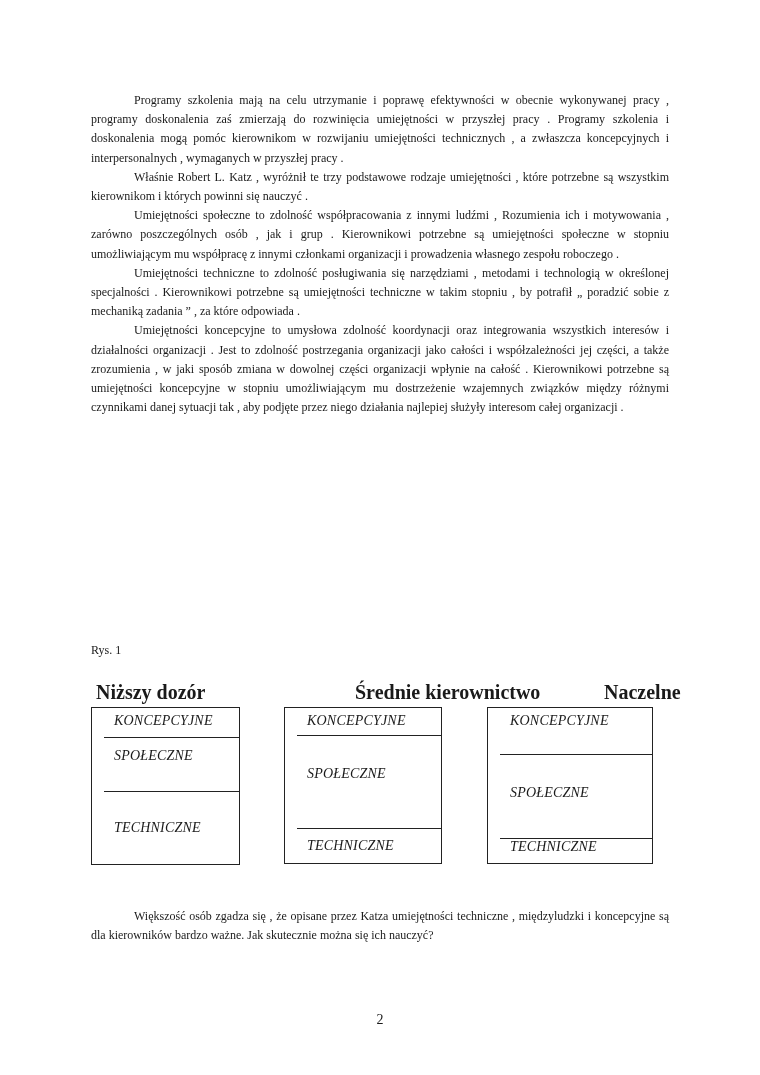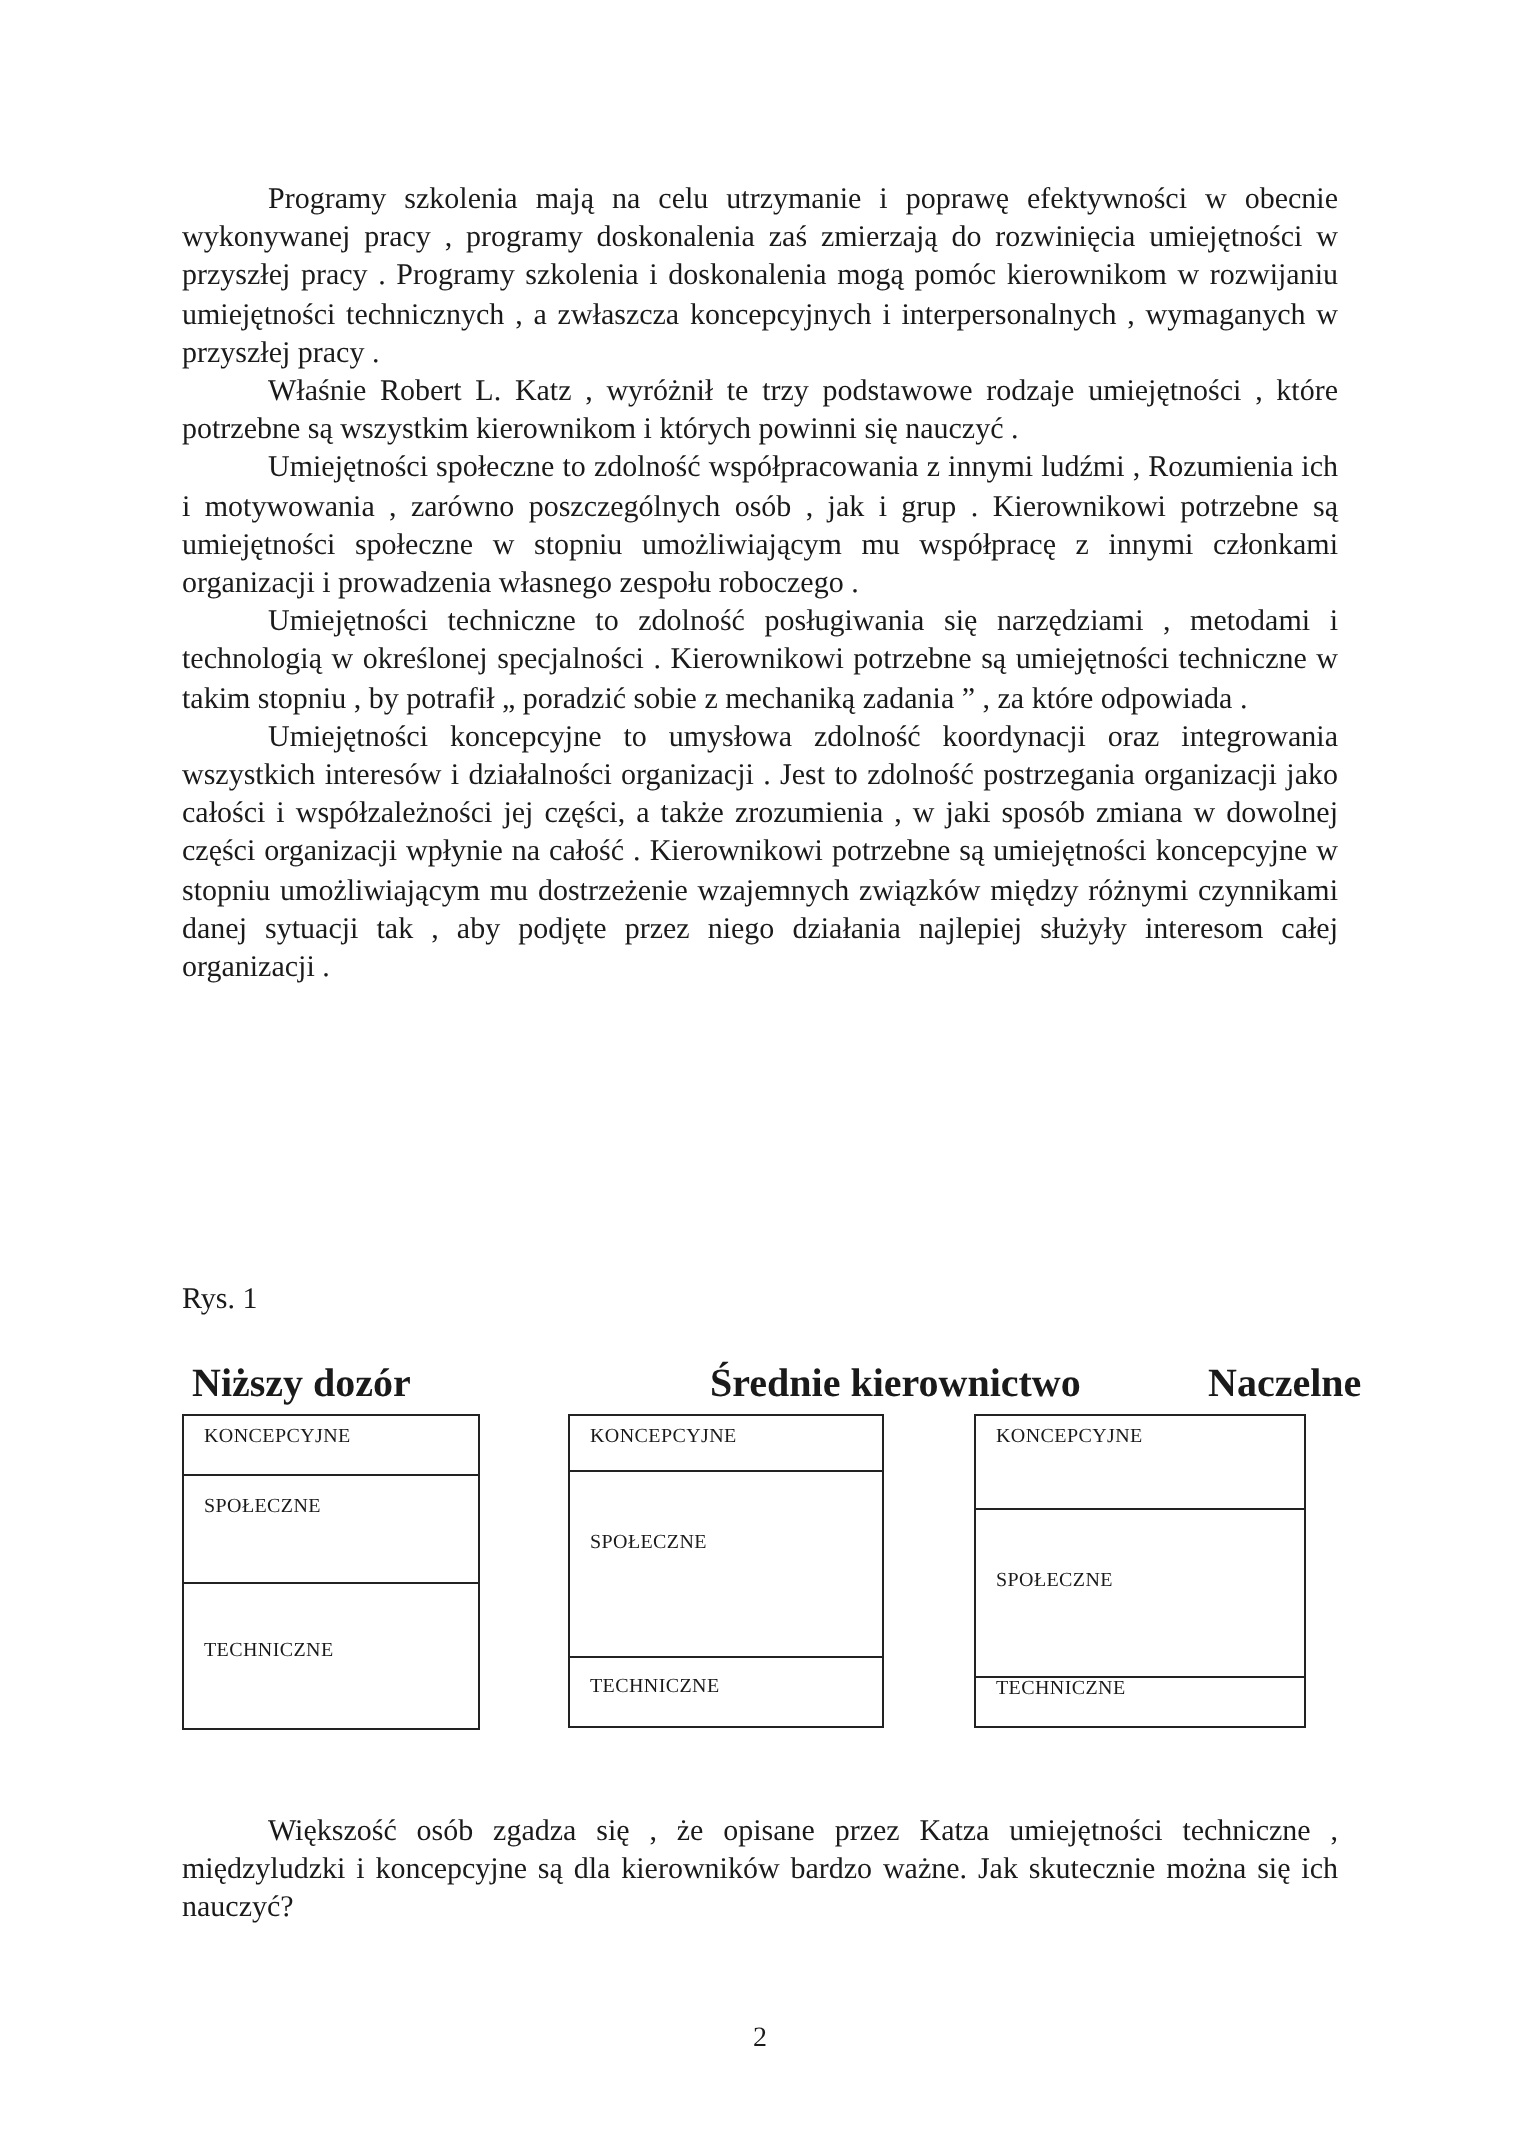--- a/index.html
+++ b/index.html
@@ -3,36 +3,36 @@
   <meta charset="utf-8">
   <style>
     html, body { margin: 0; padding: 0; background: #ffffff; }
     body {
       width: 760px; height: 1075px; position: relative; overflow: hidden;
       font-family: "Liberation Serif", "DejaVu Serif", serif;
       color: #1a1a1a;
     }
     .page-text {
       position: absolute; left: 91px; width: 578px;
-      font-size: 15px; line-height: 19.2px;
+      font-size: 12px; line-height: 19.2px;
     }
     .para { margin: 0; text-align: justify; text-indent: 43px; }
     #body-text { top: 91px; }
     .plain { margin: 0; text-indent: 0; text-align: justify; }
     #figure-caption { top: 609px; margin-top: 32px; }
     #figure-caption .rys { margin: 0; }
     .level-label {
       position: absolute; top: 683px; font-size: 20px; line-height: 19px; white-space: nowrap; font-weight: bold;
     }
     .box {
       position: absolute; top: 707px; border: 1.3px solid #222; box-sizing: border-box;
     }
     .seg {
-      position: absolute; left: 0; right: 0; box-sizing: border-box;
-      font-size: 10px; letter-spacing: 0.2px; padding-left: 10px;
+      position: absolute; left: 12px; right: 0; box-sizing: border-box;
+      font-size: 14px; letter-spacing: 0.2px; padding-left: 10px; font-style: italic;
     }
     .seg.sep { border-top: 1.3px solid #222; }
     .seg span { position: absolute; left: 10px; white-space: nowrap; }
     #closing { top: 907px; }
     #page-number {
       position: absolute; top: 1012px; left: 0; width: 760px; text-align: center;
       font-size: 14px; font-family: "Liberation Serif", serif;
     }
   </style>
 </head>

